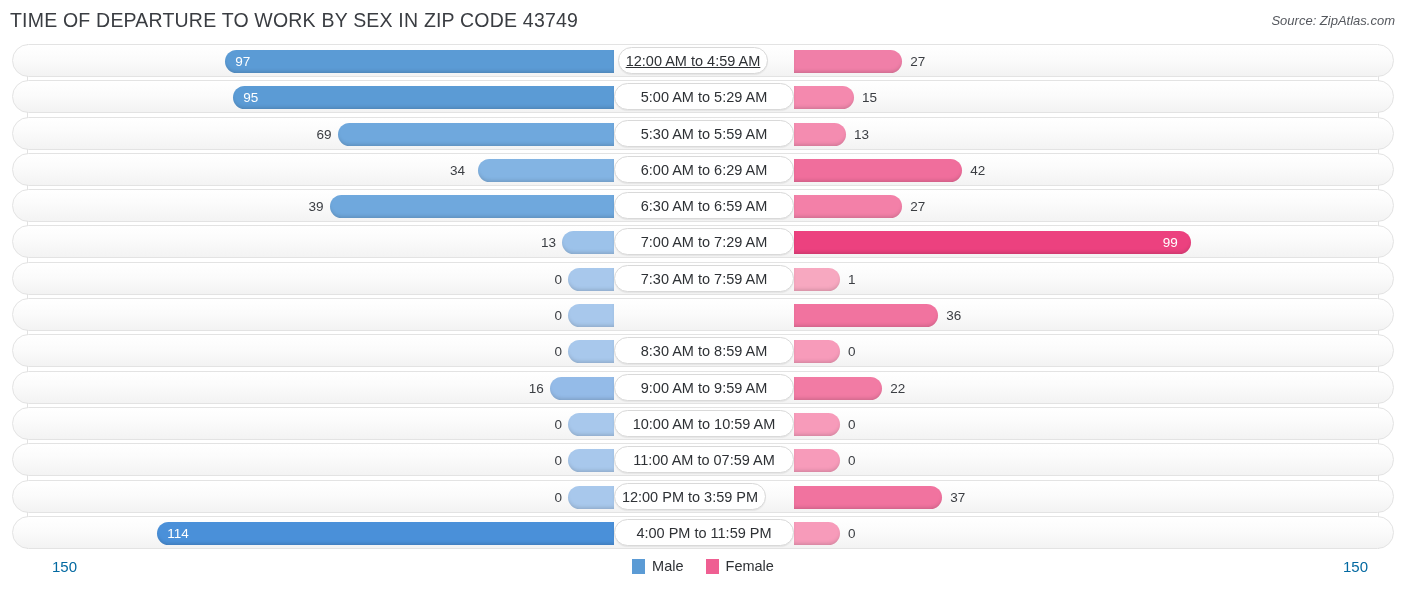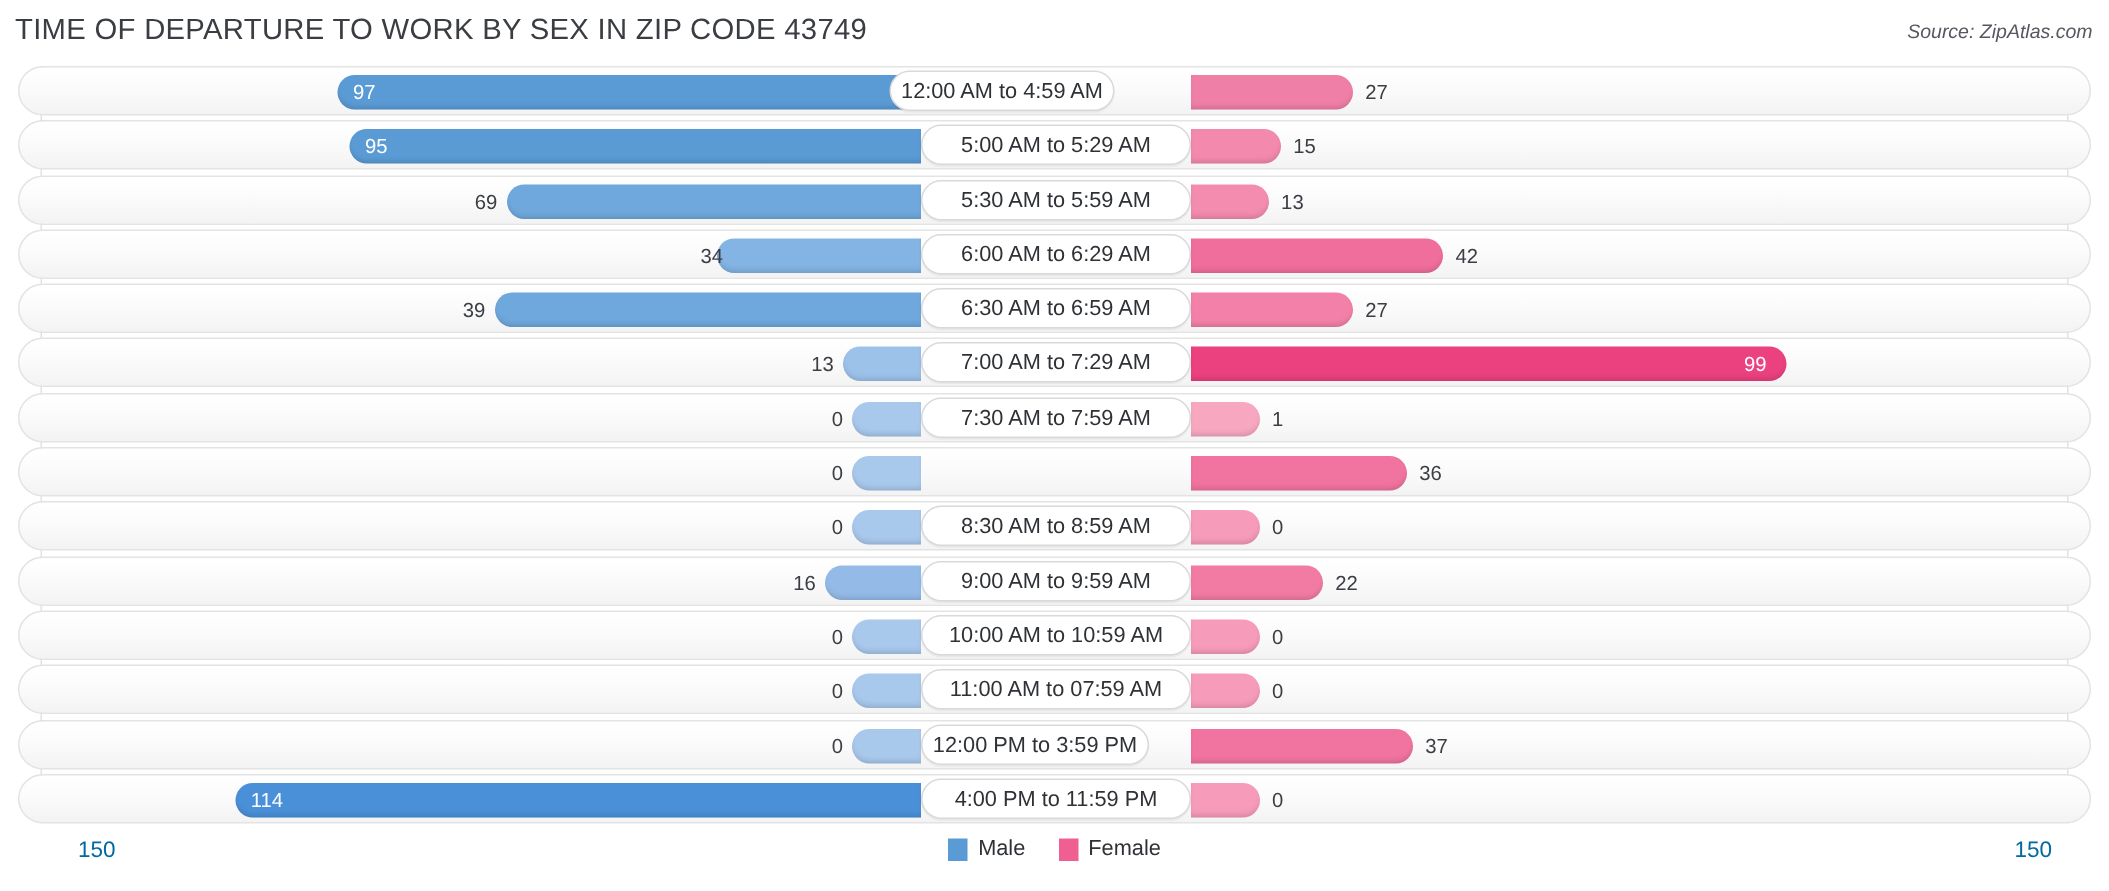--- a/index.html
+++ b/index.html
@@ -157,21 +157,21 @@
 <div class="plot">
   <div class="axis-line left"></div>
   <div class="axis-line right"></div>
   <div class="rows" id="rows">
       <div class="row">
         <div class="bar-area">
           <div class="bar male" style="left: 212.353px; width: 388.647px; background: rgb(91, 155, 213);"></div>
           <div class="bar-value inside" style="left: 222.353px;">97</div>
           <div class="bar female" style="left: 781px; width: 108.18px; background: rgb(240, 127, 168);"></div>
           <div class="bar-value" style="left: 897.18px;">27</div>
-          <div class="center-pill" style="left: 580px; width: 150px;">12:00 AM to 4:59 AM</div>
+          <div class="center-pill" style="left: 605px; width: 150px; text-decoration: underline;">12:00 AM to 4:59 AM</div>
         </div>
       </div>
       <div class="row">
         <div class="bar-area">
           <div class="bar male" style="left: 220.367px; width: 380.633px; background: rgb(91, 155, 213);"></div>
           <div class="bar-value inside" style="left: 230.367px;">95</div>
           <div class="bar female" style="left: 781px; width: 60.1px; background: rgb(244, 137, 174);"></div>
           <div class="bar-value" style="left: 849.1px;">15</div>
           <div class="center-pill" style="left: 601px; width: 180px;">5:00 AM to 5:29 AM</div>
         </div>
@@ -181,21 +181,21 @@
           <div class="bar male" style="left: 324.54px; width: 276.46px; background: rgb(111, 168, 221);"></div>
           <div class="bar-value" style="left: 294.54px; width: 24px; text-align: right;">69</div>
           <div class="bar female" style="left: 781px; width: 52.0867px; background: rgb(244, 140, 176);"></div>
           <div class="bar-value" style="left: 841.087px;">13</div>
           <div class="center-pill" style="left: 601px; width: 180px;">5:30 AM to 5:59 AM</div>
         </div>
       </div>
       <div class="row">
         <div class="bar-area">
           <div class="bar male" style="left: 464.773px; width: 136.227px; background: rgb(131, 180, 227);"></div>
-          <div class="bar-value" style="left: 445px; width: 24px; text-align: right;">34</div>
+          <div class="bar-value" style="left: 428px; width: 24px; text-align: right;">34</div>
           <div class="bar female" style="left: 781px; width: 168.28px; background: rgb(240, 110, 156);"></div>
           <div class="bar-value" style="left: 957.28px;">42</div>
           <div class="center-pill" style="left: 601px; width: 180px;">6:00 AM to 6:29 AM</div>
         </div>
       </div>
       <div class="row">
         <div class="bar-area">
           <div class="bar male" style="left: 316.527px; width: 284.473px; background: rgb(111, 168, 221);"></div>
           <div class="bar-value" style="left: 286.527px; width: 24px; text-align: right;">39</div>
           <div class="bar female" style="left: 781px; width: 108.18px; background: rgb(243, 128, 168);"></div>

